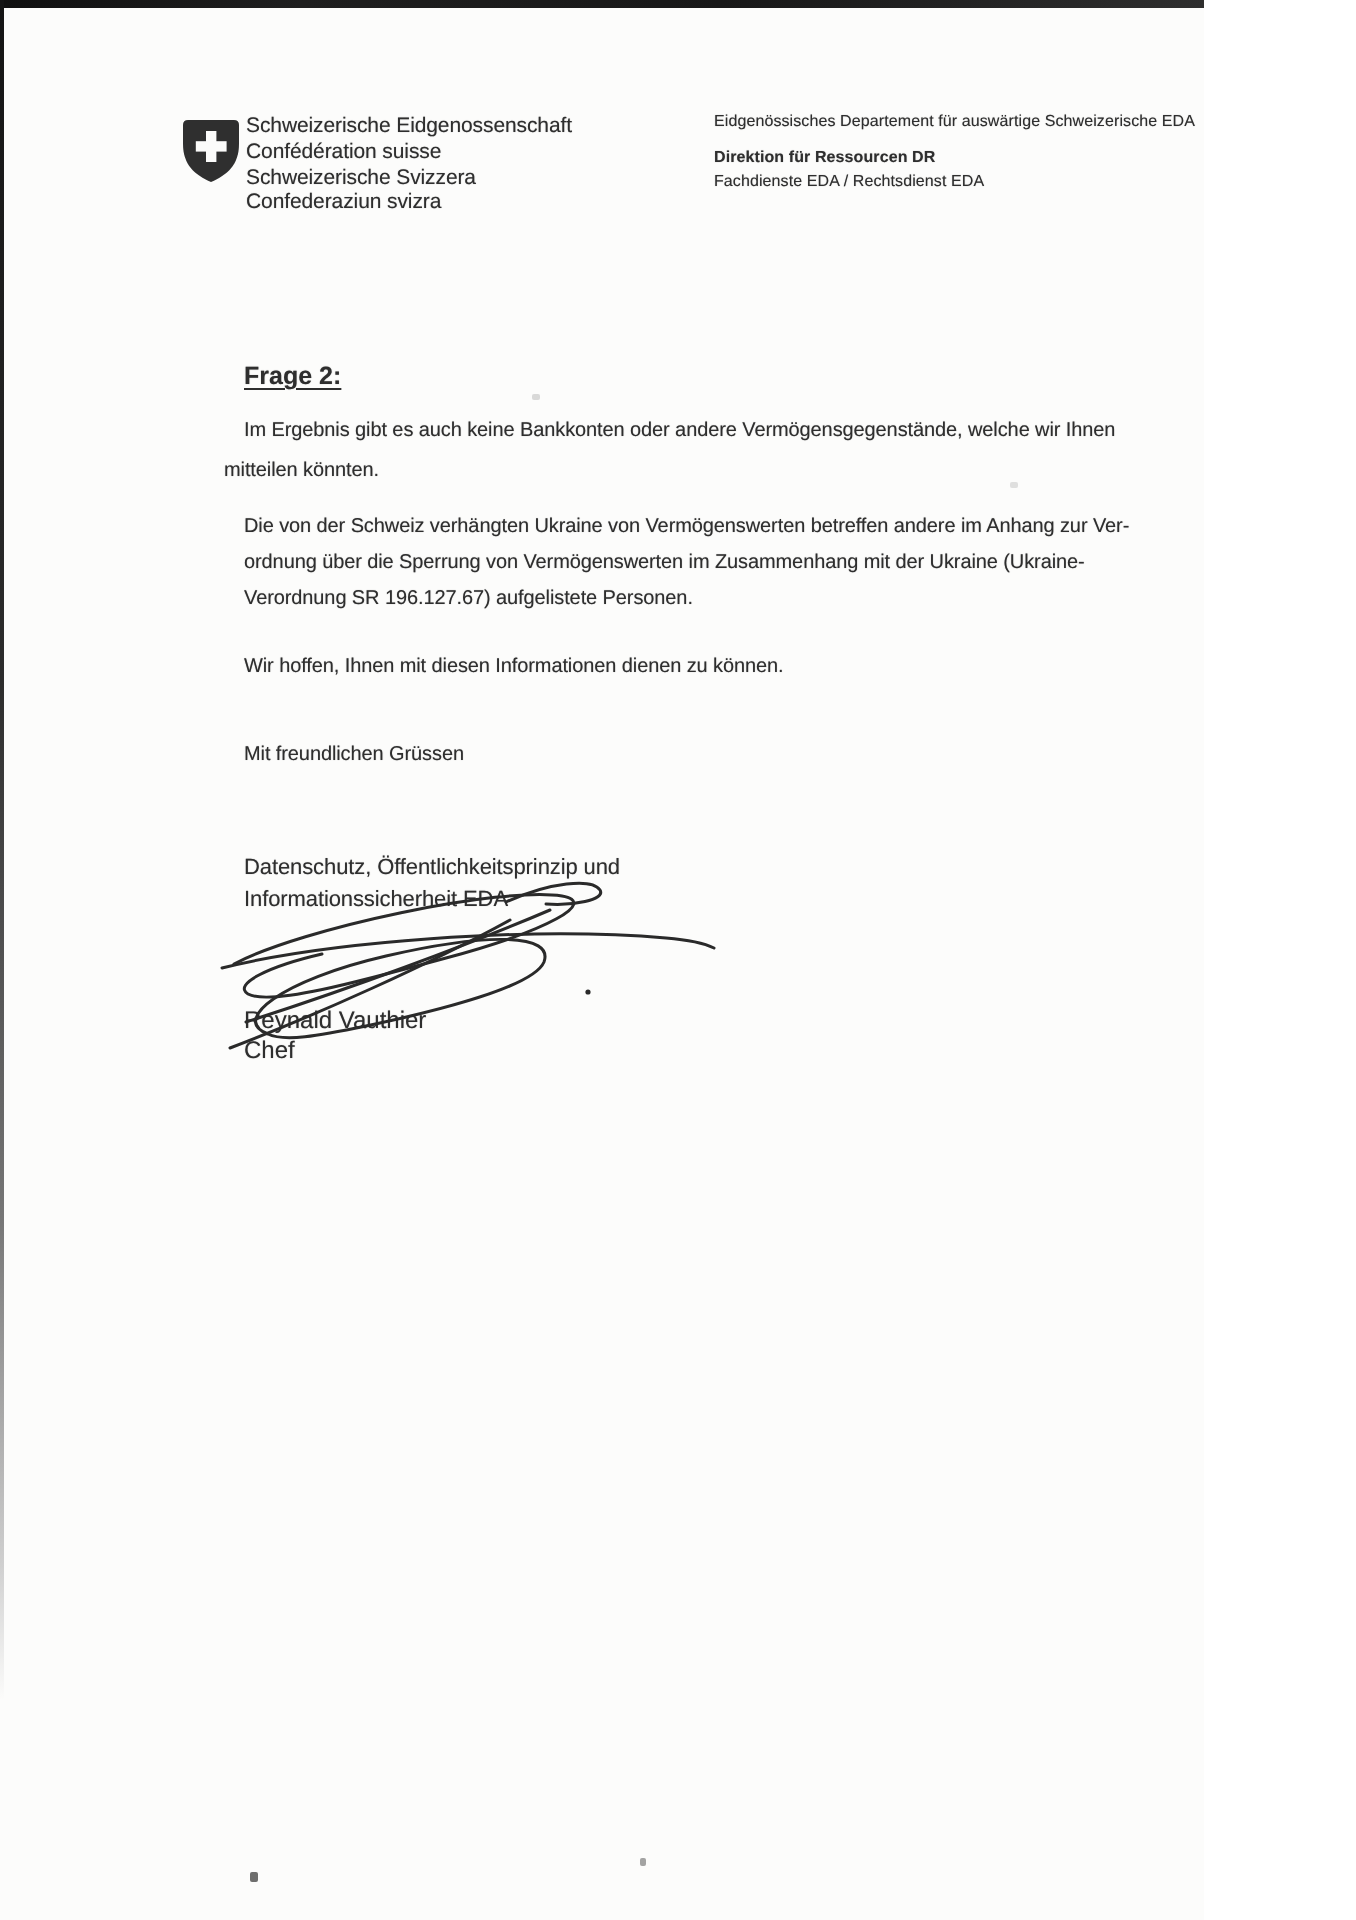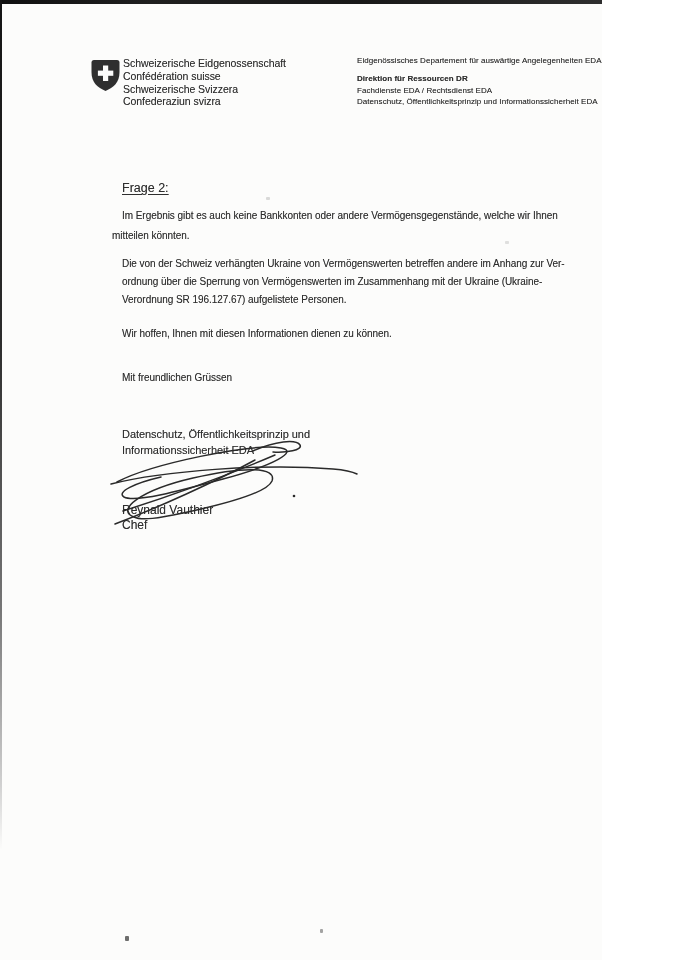--- a/index.html
+++ b/index.html
@@ -28,21 +28,21 @@
   }
   .speck { position: absolute; border-radius: 1px; }
 
   
   .fed-line { font-size: 10.5px; line-height: 13px; letter-spacing: -0.05px; }
   .dept-line { font-size: 8px; line-height: 11px; letter-spacing: 0.05px; }
   .bold { font-weight: 700; }
 
   
   .heading {
-    font-size: 12.5px; font-weight: 400;
+    font-size: 12.5px; font-weight: 700;
     text-decoration: underline; text-underline-offset: 2px;
   }
   .body-line { font-size: 10px; letter-spacing: -0.05px; }
   .sig-org { font-size: 11px; letter-spacing: -0.05px; }
   .sig-name { font-size: 12px; }
 
   .coat { position: absolute; left: 91px; top: 59px; width: 29px; height: 33px; }
   .signature { position: absolute; left: 103px; top: 438px; width: 260px; height: 95px; z-index: 2; }
 </style>
 </head>
@@ -59,24 +59,23 @@
       <rect x="12" y="6.5" width="5.2" height="15.5" fill="#fbfbfa"></rect>
       <rect x="6.9" y="11.6" width="15.4" height="5.2" fill="#fbfbfa"></rect>
     </svg>
   </div>
 
   <div class="txt fed-line" style="left:123px; top:57px;">Schweizerische Eidgenossenschaft</div>
   <div class="txt fed-line" style="left:123px; top:70px;">Confédération suisse</div>
   <div class="txt fed-line" style="left:123px; top:83px;">Schweizerische Svizzera</div>
   <div class="txt fed-line" style="left:123px; top:95px;">Confederaziun svizra</div>
 
-  <div class="txt dept-line" style="left:357px; top:55px;">Eidgenössisches Departement für auswärtige Angelegenheiten EDA</div>
+  <div class="txt dept-line" style="left:357px; top:55px;">Eidgenössisches Departement für auswärtige Schweizerische EDA</div>
   <div class="txt dept-line bold" style="left:357px; top:73px;">Direktion für Ressourcen DR</div>
   <div class="txt dept-line" style="left:357px; top:85px;">Fachdienste EDA / Rechtsdienst EDA</div>
-  <div class="txt dept-line" style="left:357px; top:96px;">Datenschutz, Öffentlichkeitsprinzip und Informationssicherheit EDA</div>
 
   <div class="txt heading" style="left:122px; top:181px;">Frage 2:</div>
 
   <div class="txt body-line" style="left:122px; top:210px;">Im Ergebnis gibt es auch keine Bankkonten oder andere Vermögensgegenstände, welche wir Ihnen</div>
   <div class="txt body-line" style="left:112px; top:230px;">mitteilen könnten.</div>
 
   <div class="txt body-line" style="left:122px; top:258px;">Die von der Schweiz verhängten Ukraine von Vermögenswerten betreffen andere im Anhang zur Ver-</div>
   <div class="txt body-line" style="left:122px; top:276px;">ordnung über die Sperrung von Vermögenswerten im Zusammenhang mit der Ukraine (Ukraine-</div>
   <div class="txt body-line" style="left:122px; top:294px;">Verordnung SR 196.127.67) aufgelistete Personen.</div>
 

